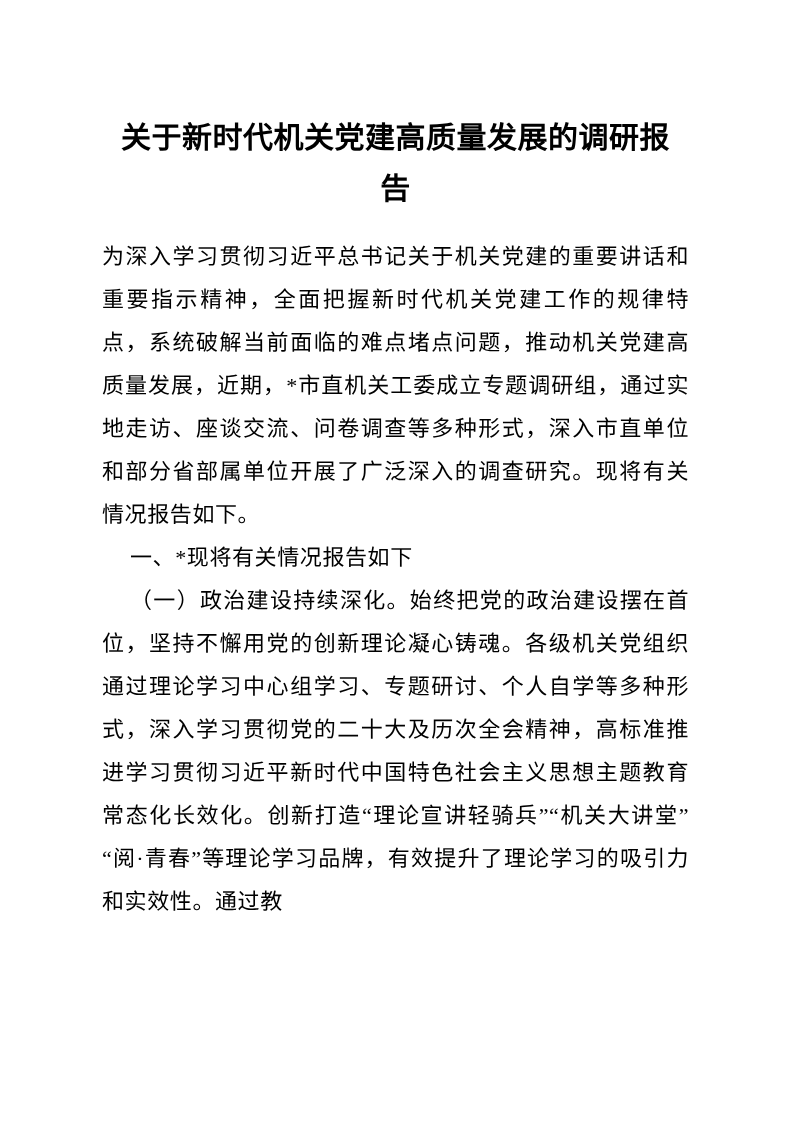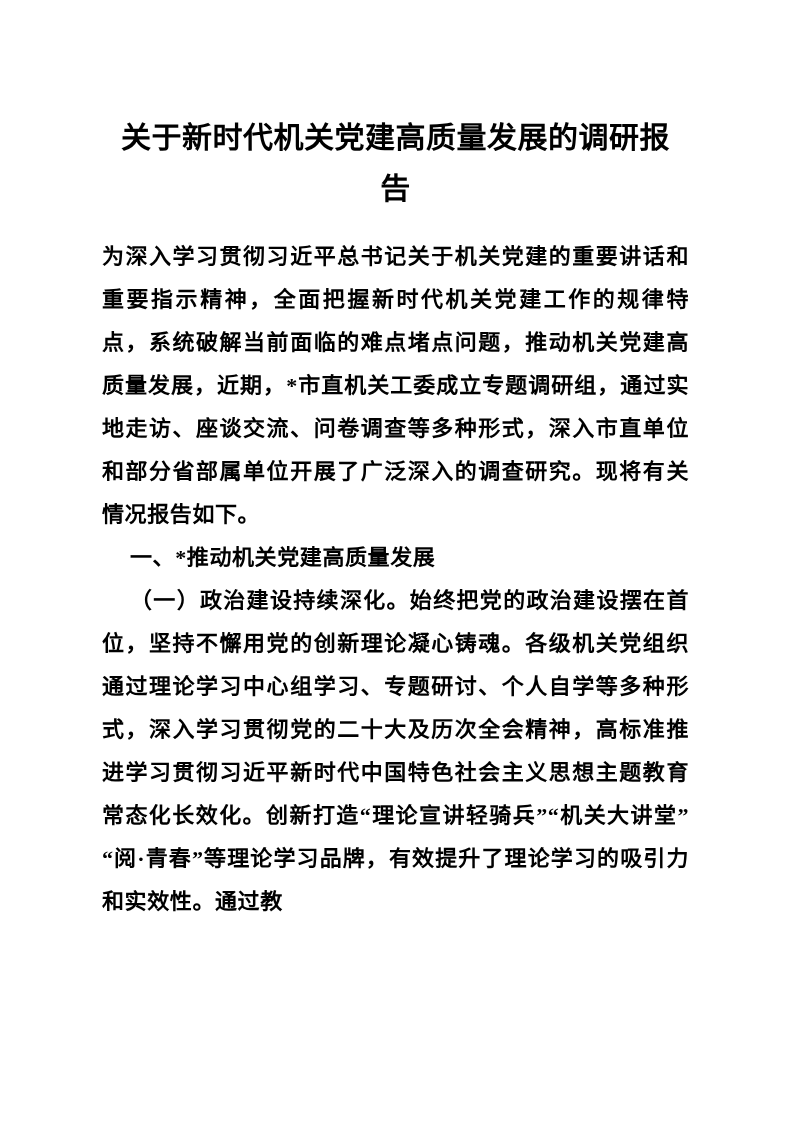--- a/index.html
+++ b/index.html
@@ -40,31 +40,30 @@
     font-size: 22px;
     line-height: 43px;
     text-align: justify;
     letter-spacing: 0.6px;
     color: #000000;
   }
   .para {
     margin: 0;
     padding: 0;
     text-indent: 0;
-    font-weight: bold;
   }
   .para.indent {
     text-indent: 28px;
   }
 </style>
 </head>
 <body>
 
 <div class="page">
   <div class="content">
     <h1 class="doc-title">关于新时代机关党建高质量发展的调研报告</h1>
     <div class="body-text">
       <p class="para">为深入学习贯彻习近平总书记关于机关党建的重要讲话和重要指示精神，全面把握新时代机关党建工作的规律特点，系统破解当前面临的难点堵点问题，推动机关党建高质量发展，近期，*市直机关工委成立专题调研组，通过实地走访、座谈交流、问卷调查等多种形式，深入市直单位和部分省部属单位开展了广泛深入的调查研究。现将有关情况报告如下。</p>
-      <p class="para indent">一、*推动机关党建高质量发展</p>
+      <p class="para indent">一、*现将有关情况报告如下</p>
       <p class="para indent">（一）政治建设持续深化。始终把党的政治建设摆在首位，坚持不懈用党的创新理论凝心铸魂。各级机关党组织通过理论学习中心组学习、专题研讨、个人自学等多种形式，深入学习贯彻党的二十大及历次全会精神，高标准推进学习贯彻习近平新时代中国特色社会主义思想主题教育常态化长效化。创新打造“理论宣讲轻骑兵”“机关大讲堂”“阅·青春”等理论学习品牌，有效提升了理论学习的吸引力和实效性。通过教</p>
     </div>
   </div>
 </div>
 
 </body></html>

